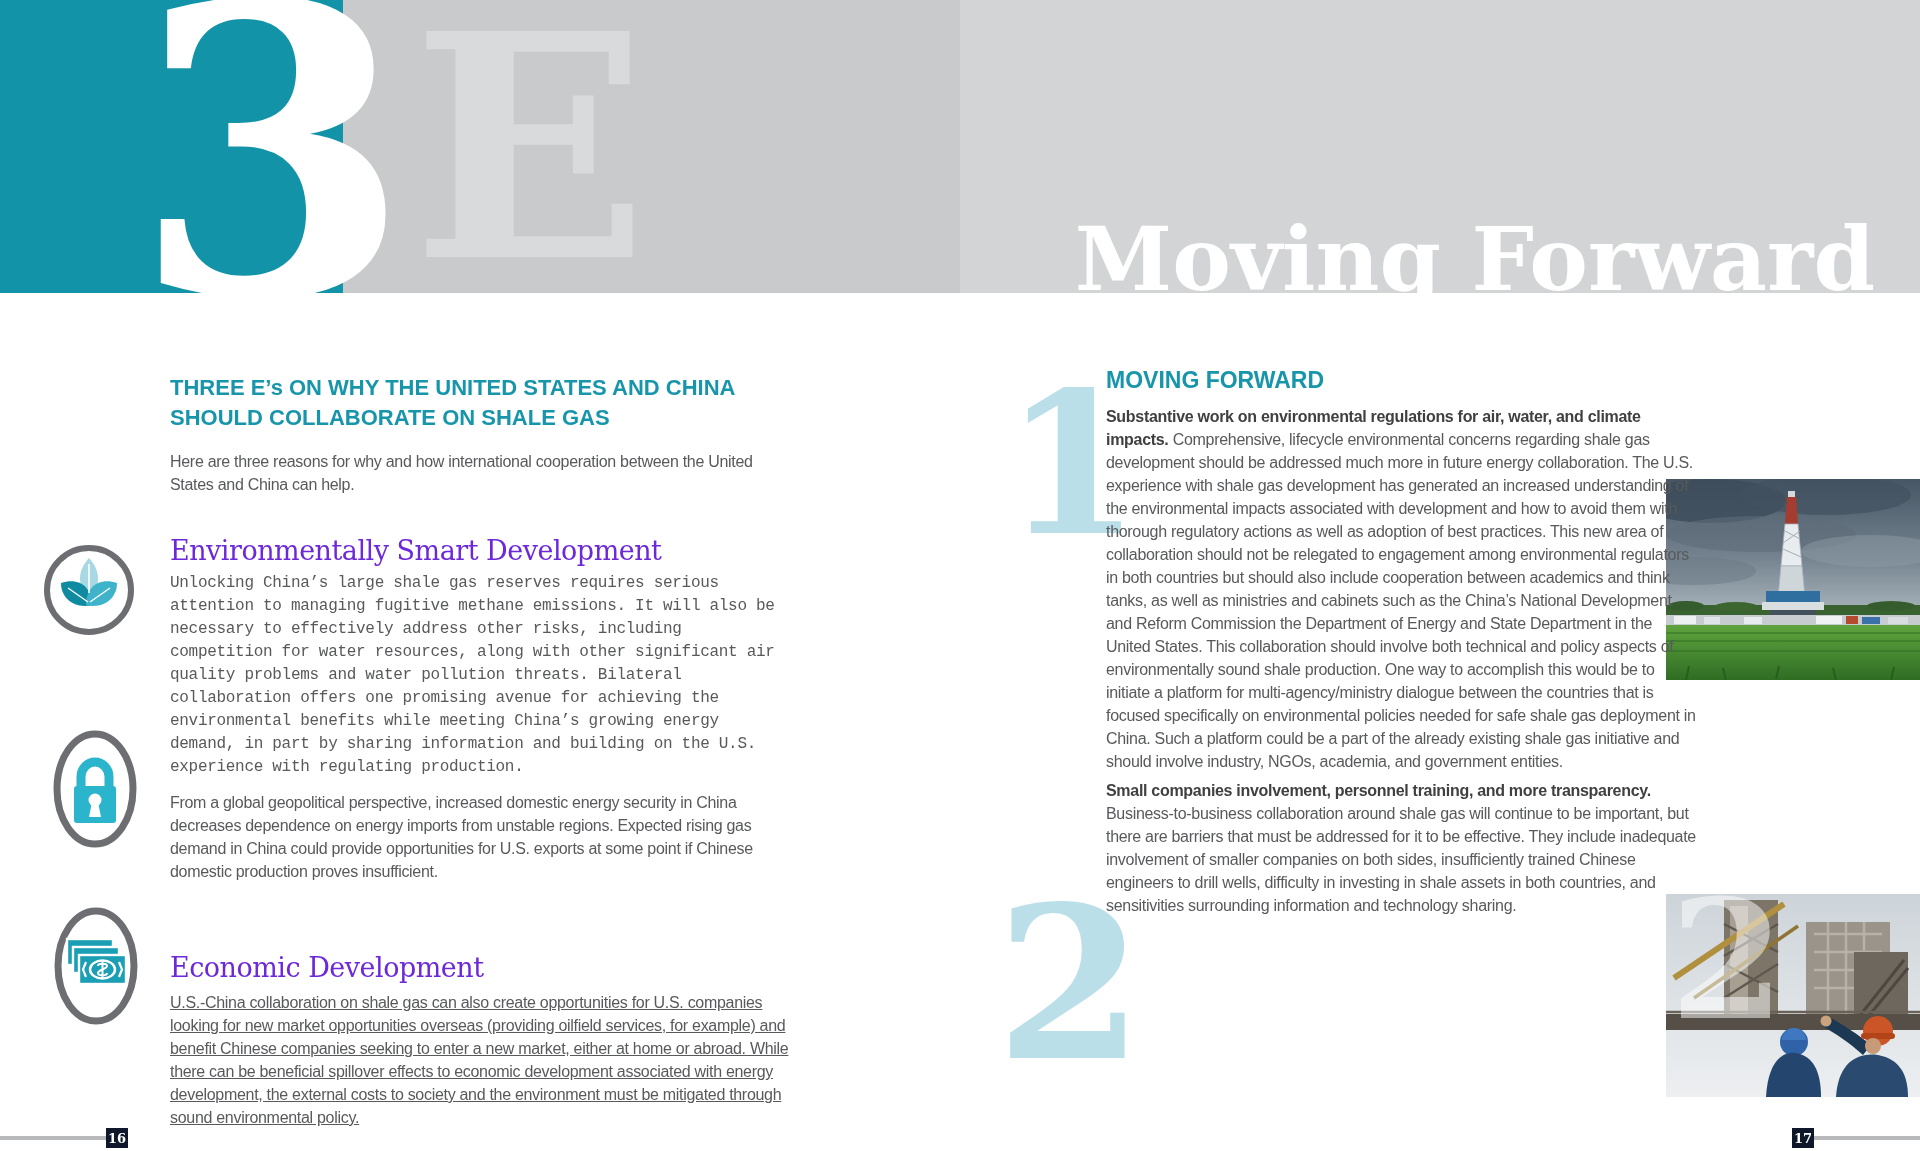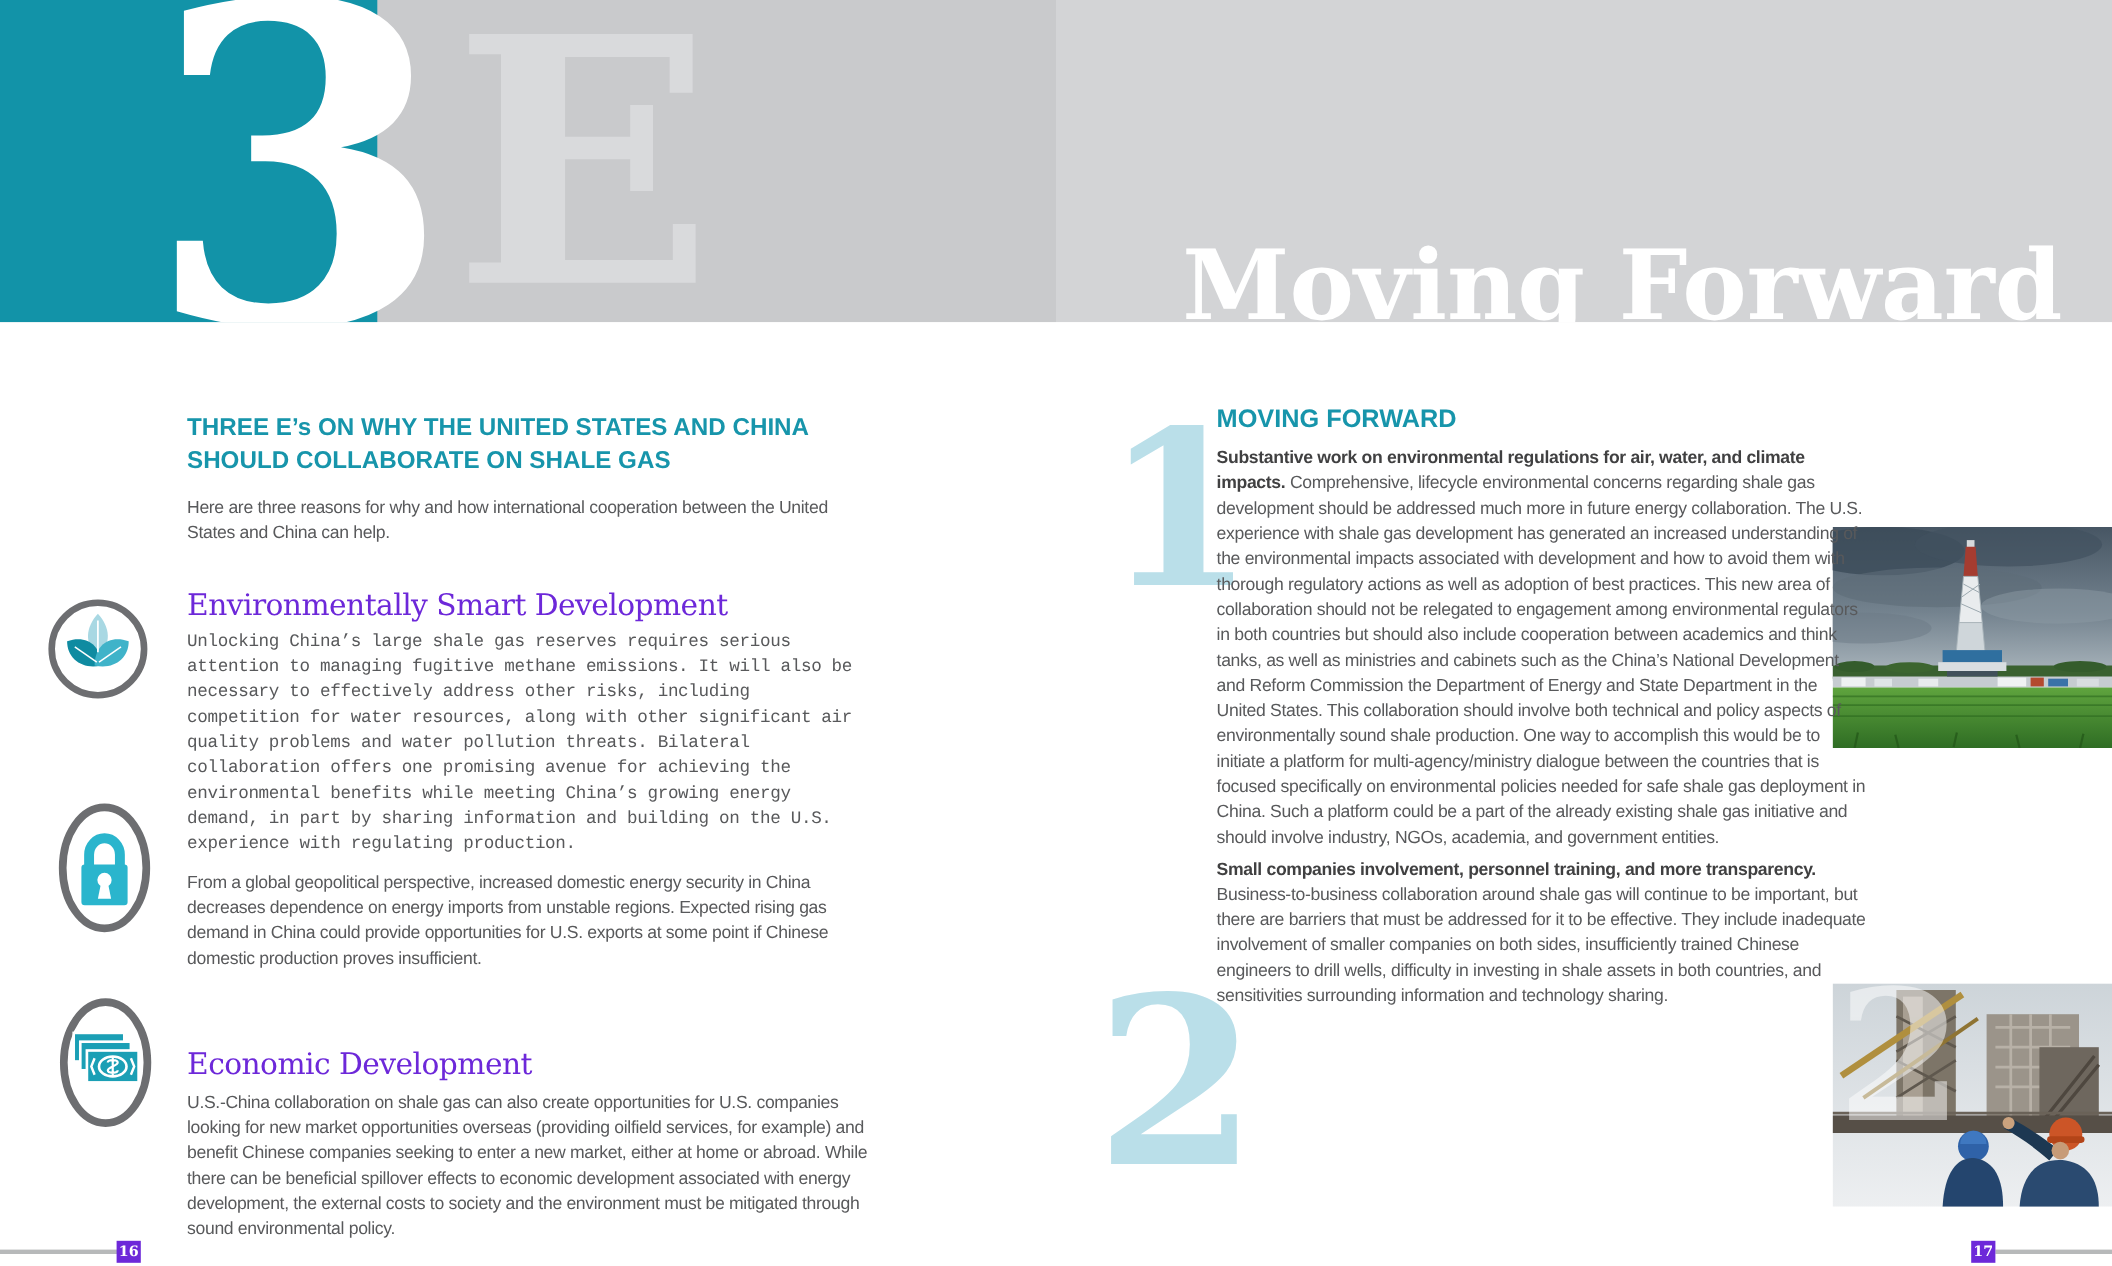--- a/index.html
+++ b/index.html
@@ -12,21 +12,21 @@
   .banner-title-text{font-family:"DejaVu Serif",serif;font-weight:bold;}
   
   #left-col{position:absolute;left:170px;top:373px;width:620px;}
   h1.page-head{margin:0;font-size:22px;line-height:30px;font-weight:bold;color:#1795ab;letter-spacing:0;}
   .body-text{font-size:16px;line-height:23px;color:#58595b;letter-spacing:-0.3px;margin:0;}
   .intro{margin-top:17px;}
   .section-title{font-family:"DejaVu Serif",serif;font-weight:normal;font-size:27px;line-height:30px;
                  color:#6d28d9;margin:0;letter-spacing:-0.5px;}
   .sec1{margin-top:40px;} .sec1 .body-text{margin-top:6px;font-family:Liberation Mono, monospace;}
   .sec2{margin-top:12px;} .sec2 .body-text{margin-top:6px;}
-  .sec3{margin-top:70px;} .sec3 .body-text{margin-top:8px;}
+  .sec3{margin-top:70px;} .sec3 .body-text{margin-top:8px;text-decoration:underline;}
   
   .side-icon{position:absolute;}
   #icon-leaves{left:43px;top:544px;}
   #icon-lock{left:50px;top:729px;}
   #icon-money{left:51px;top:906px;}
   
   #right-col{position:absolute;left:1106px;top:368px;width:592px;z-index:2;}
   h2.section-head{margin:0;font-size:23px;line-height:24px;font-weight:bold;color:#1795ab;}
   #right-col .intro{margin-top:16px;}
   .item{margin-top:13px;}
@@ -38,21 +38,21 @@
   #num2{left:996px;top:878px;font-size:212px;}
   
   .photo{position:absolute;display:block;}
   #photo1{left:1666px;top:479px;}
   #photo2{left:1666px;top:894px;}
   .overlay-num{font-family:"DejaVu Serif",serif;font-weight:bold;fill:#ffffff;opacity:0.5;}
   
   .footer-rule{position:absolute;top:1136px;height:4px;background:#b7b9ba;}
   #rule16{left:0;width:107px;}
   #rule17{left:1814px;width:106px;}
-  .page-badge{position:absolute;top:1128px;width:22px;height:20px;background:#6d28d9;
+  .page-badge{position:absolute;top:1128px;width:22px;height:20px;background:#0f172a;
               color:#ffffff;font-family:"DejaVu Serif",serif;font-weight:bold;font-size:13px;
               display:flex;align-items:center;justify-content:center;}
   #badge16{left:106px;}
   #badge17{left:1792px;}
 </style>
 </head>
 <body>
 
 <div id="page">
 

